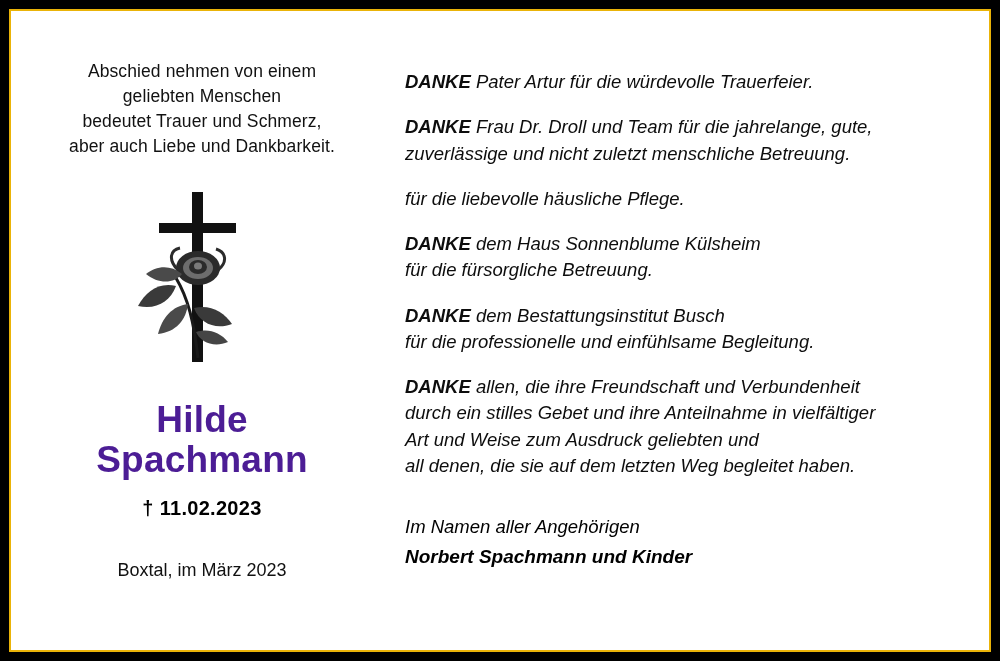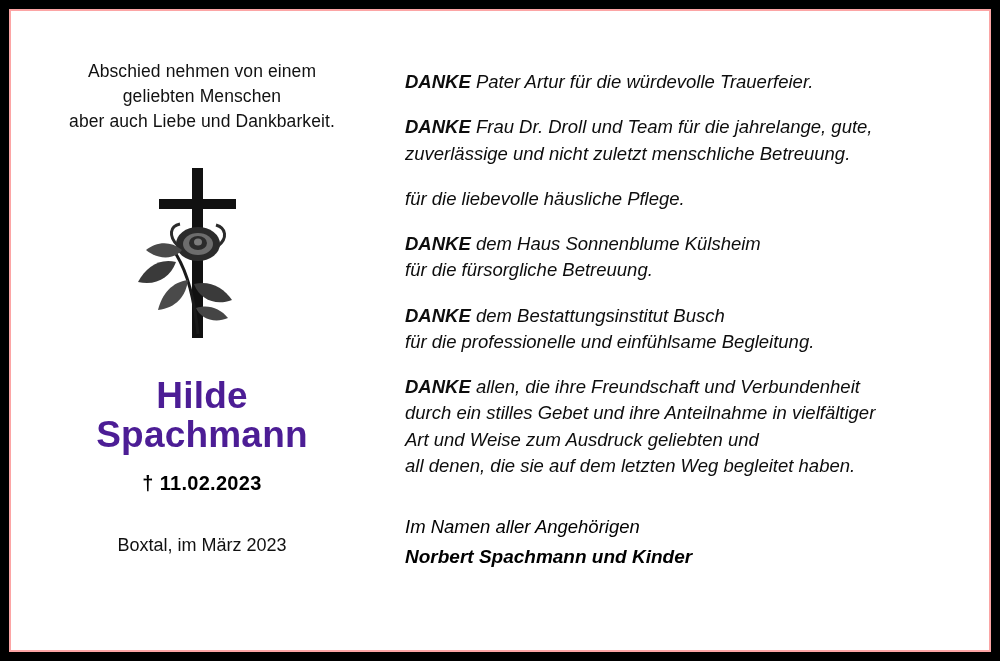--- a/index.html
+++ b/index.html
@@ -18,21 +18,21 @@
     box-sizing: border-box;
     padding: 9px;
     overflow: hidden;
   }
   .inner-frame {
     position: relative;
     width: 100%;
     height: 100%;
     background: #ffffff;
     box-sizing: border-box;
-    border: 2px solid #fca5a5;
+    border: 2px solid #eab308;
     padding: 6px;
   }
   .sheet {
     position: relative;
     width: 100%;
     height: 100%;
     background: #ffffff;
     box-sizing: border-box;
     display: flex;
     flex-direction: row;
@@ -131,20 +131,21 @@
 
 <div class="page">
   <div class="inner-frame">
     <div class="sheet">
 
       <div class="left-col">
 
         <div class="verse">
           <div>Abschied nehmen von einem</div>
           <div>geliebten Menschen</div>
+          <div>bedeutet Trauer und Schmerz,</div>
           <div>aber auch Liebe und Dankbarkeit.</div>
         </div>
 
         <div class="emblem">
           <svg width="200" height="200" viewBox="0 0 200 200" aria-hidden="true">
 
             <rect x="90" y="10" width="11" height="170" fill="#111111"></rect>
             <rect x="57" y="41" width="77" height="10" fill="#111111"></rect>
 
             <path d="M96 176 C92 140 86 116 74 96" stroke="#1a1a1a" stroke-width="3" fill="none"></path>

